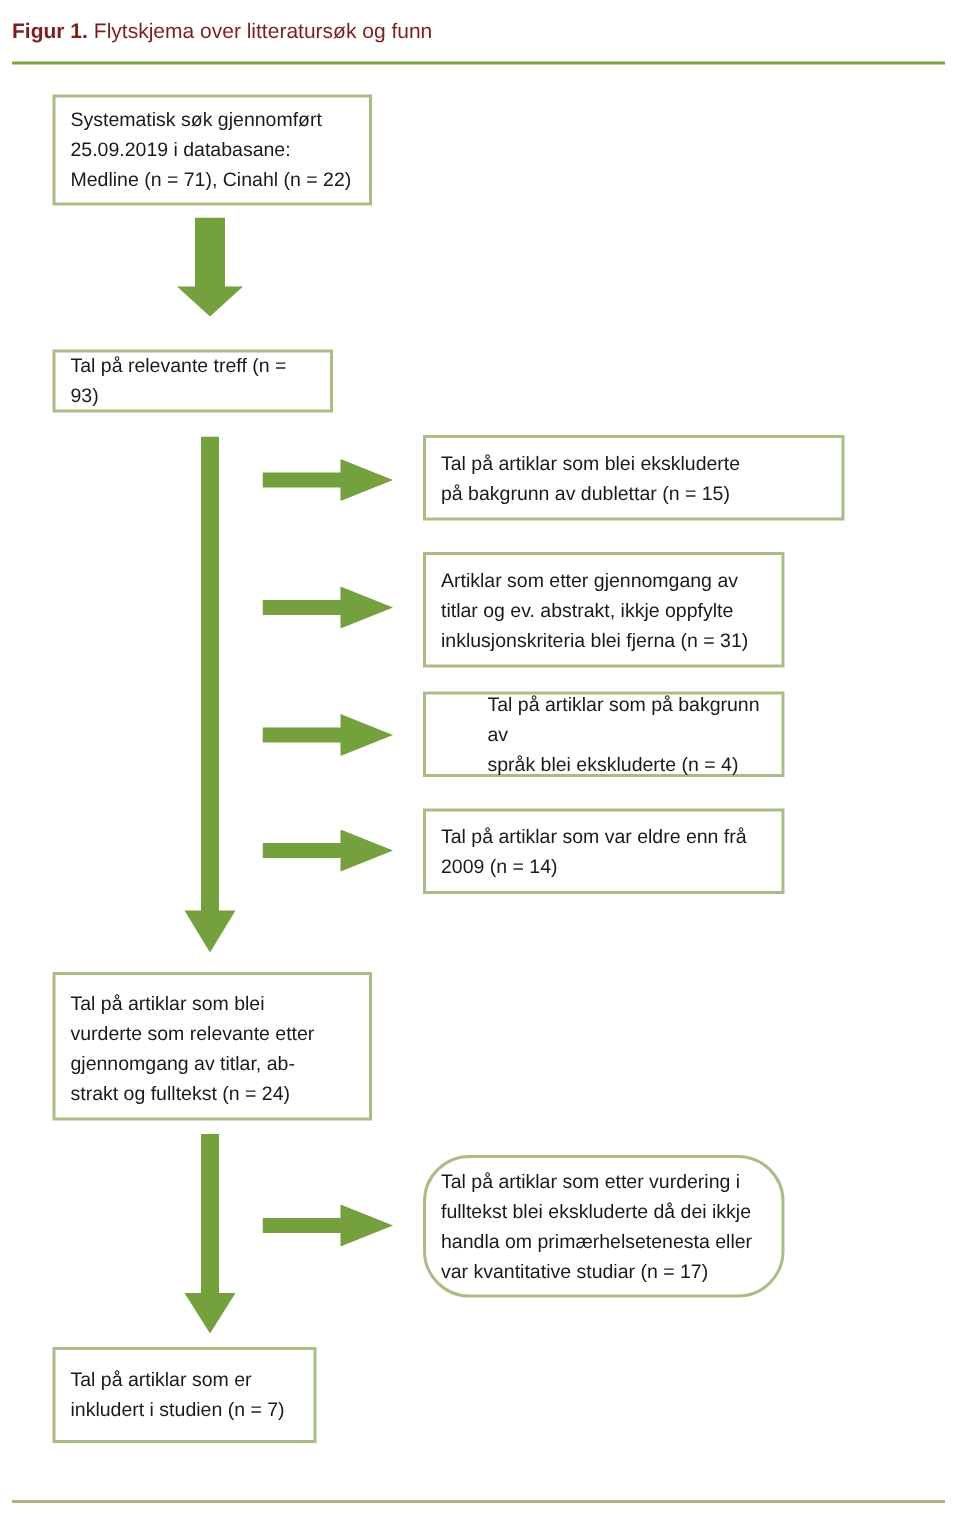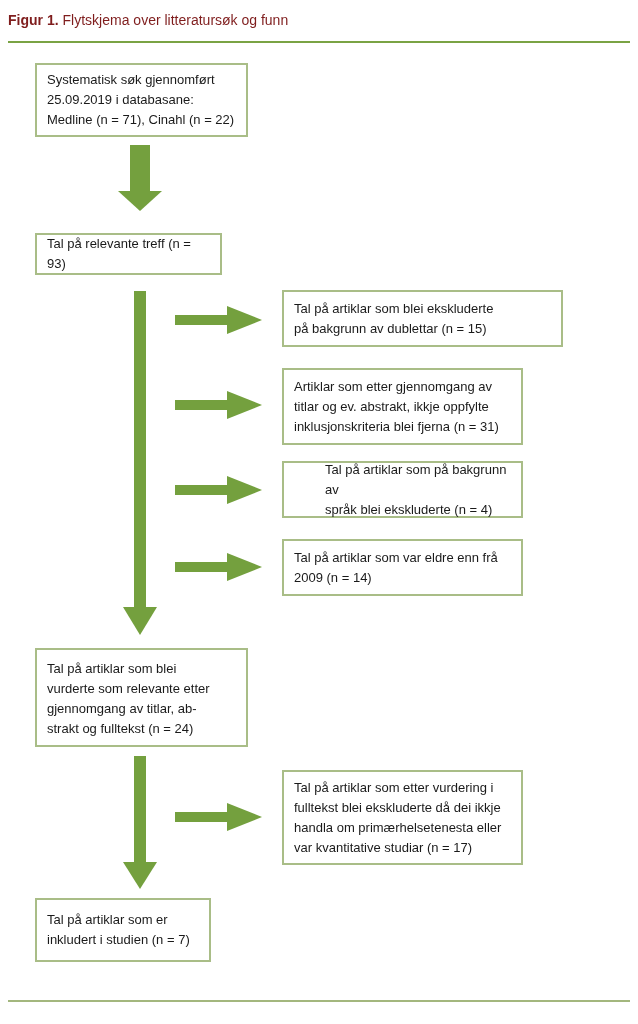--- a/index.html
+++ b/index.html
@@ -36,21 +36,21 @@
   
   .b-search   {left:35px; top:63px;  width:213px; height:74px;}
   .b-hits     {left:35px; top:233px; width:187px; height:42px;}
   .b-assessed {left:35px; top:648px; width:213px; height:99px;align-items:flex-end;}
   .b-included {left:35px; top:898px; width:176px; height:64px;}
   
   .b-dup      {left:282px; top:290px; width:281px; height:57px;}
   .b-titles   {left:282px; top:368px; width:241px; height:77px;}
   .b-lang     {left:282px; top:461px; width:241px; height:57px;padding-left:41px;}
   .b-age      {left:282px; top:539px; width:241px; height:57px;align-items:center;}
-  .b-fulltext {left:282px; top:770px; width:241px; height:95px;}
+  .b-fulltext {left:282px; top:770px; width:241px; height:95px;border-radius:31px;}
 
   .arrow{position:absolute;display:block;}
   .a-down1{left:118px; top:145px;}
   .a-downlong{left:123px; top:291px;}
   .a-down2{left:123px; top:756px;}
   .a-right{left:175px;}
   .ra1{top:306px;}
   .ra2{top:391px;}
   .ra3{top:476px;}
   .ra4{top:553px;}

